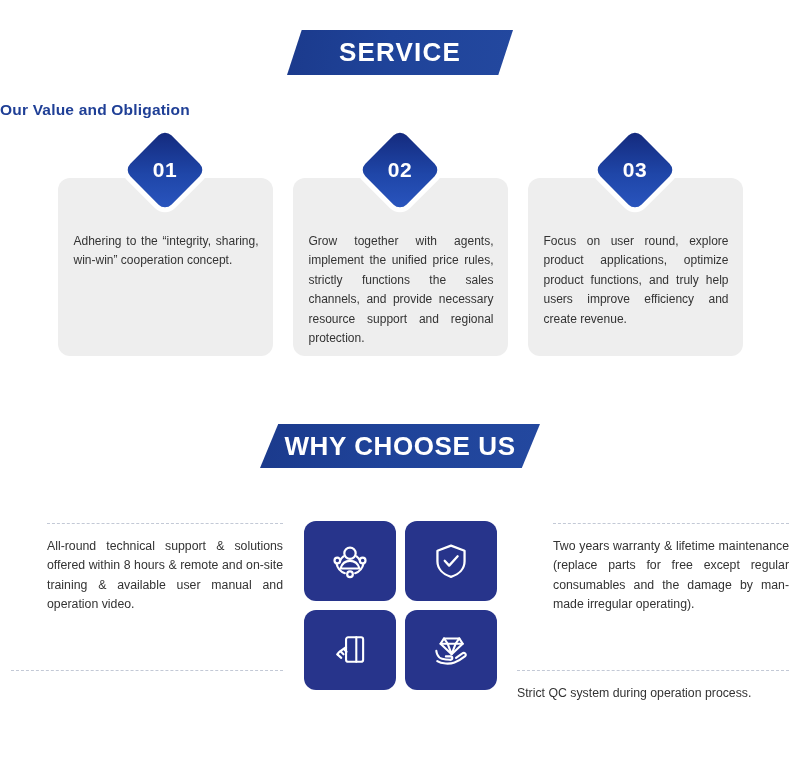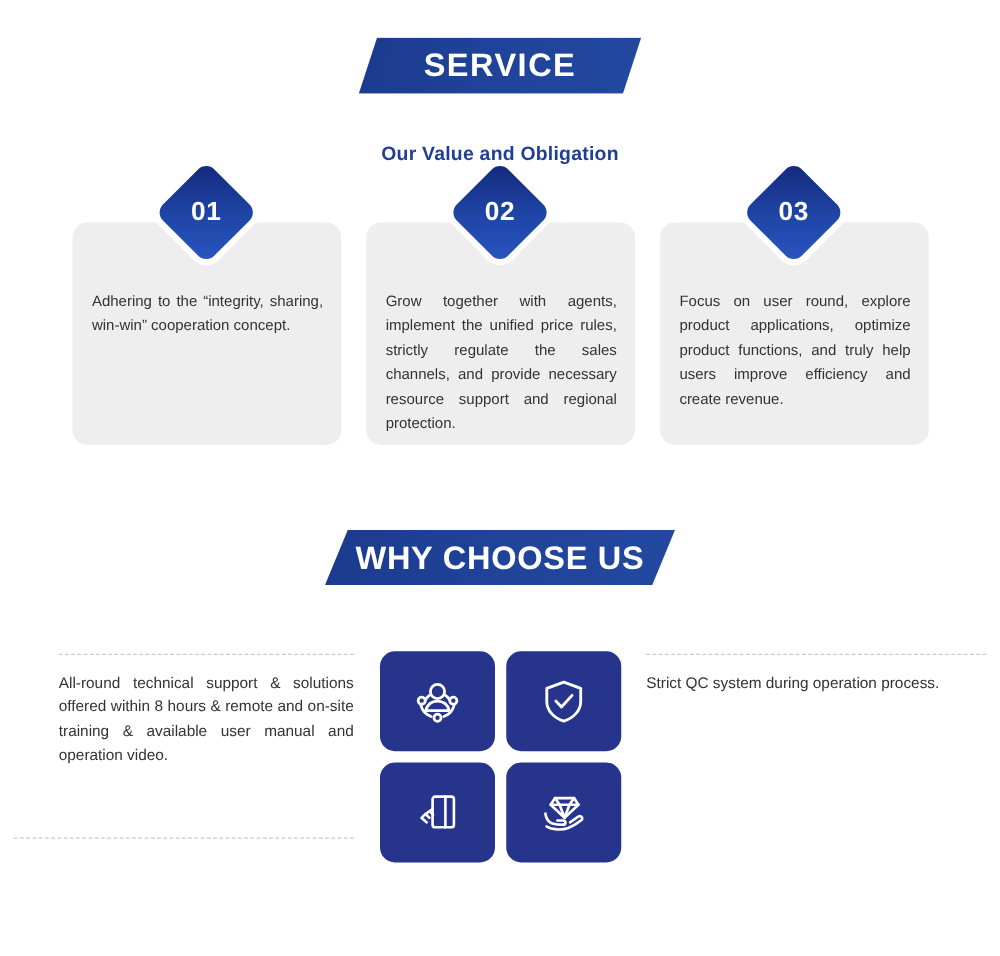--- a/index.html
+++ b/index.html
@@ -45,22 +45,21 @@
   }
   #why-banner {
     width: 280px;
     height: 44px;
     font-size: 26px;
     letter-spacing: 0.6px;
   }
 
   .service-section { position: absolute; top: 30px; left: 0; width: 800px; }
   .service-subtitle {
-    margin-top: 40px;
-    text-align: center;
+    margin-top: 26px;
     color: #1f3f96;
     font-size: 15.5px;
     font-weight: 700;
     letter-spacing: 0.2px;
   }
 
   
   .cards {
     position: absolute;
     top: 178px;
@@ -184,21 +183,21 @@
       <div class="diamond">
         <span>01</span>
       </div>
       <div class="card-body">Adhering to the  “integrity, sharing, win-win” cooperation concept.</div>
     </div>
 
     <div class="card">
       <div class="diamond">
         <span>02</span>
       </div>
-      <div class="card-body">Grow together with agents, implement the unified price rules, strictly regulate the sales channels, and provide necessary resource support and regional protection.</div>
+      <div class="card-body">Grow together with agents, implement the unified price rules, strictly functions the sales channels, and provide necessary resource support and regional protection.</div>
     </div>
 
     <div class="card">
       <div class="diamond">
         <span>03</span>
       </div>
       <div class="card-body">Focus on user round, explore product applications, optimize product functions, and truly help users improve efficiency and create revenue.</div>
     </div>
 
   </div>
@@ -270,20 +269,24 @@
             <path d="M8.0 25.0 C8.0 25.0 8.6 32.0 14.2 33.6 C18.0 34.7 23.4 34.7 23.4 34.7"></path>
             <path d="M23.4 34.7 C26.1 34.7 26.1 31.0 23.4 31.0 H18.4"></path>
             <path d="M9.0 36.2 C13.6 39.2 22.6 39.6 27.8 37.6 C33.2 35.5 39.5 30.6 39.5 30.6 C41.4 28.8 38.6 26.0 36.4 27.7 L29.5 32.6"></path>
           </svg>
         </span>
       </div>
 
     </div>
 
     <div class="why-col">
+      <div class="why-item fixed-a">
+        <div class="dashed"></div>
+        <div class="why-text">Two years warranty &amp; lifetime maintenance (replace parts for free except regular consumables and the damage by man-made irregular operating).</div>
+      </div>
       <div class="why-item fixed-b">
         <div class="dashed"></div>
         <div class="why-text">Strict QC system during operation process.</div>
       </div>
     </div>
 
   </div>
 
 </div>
 

